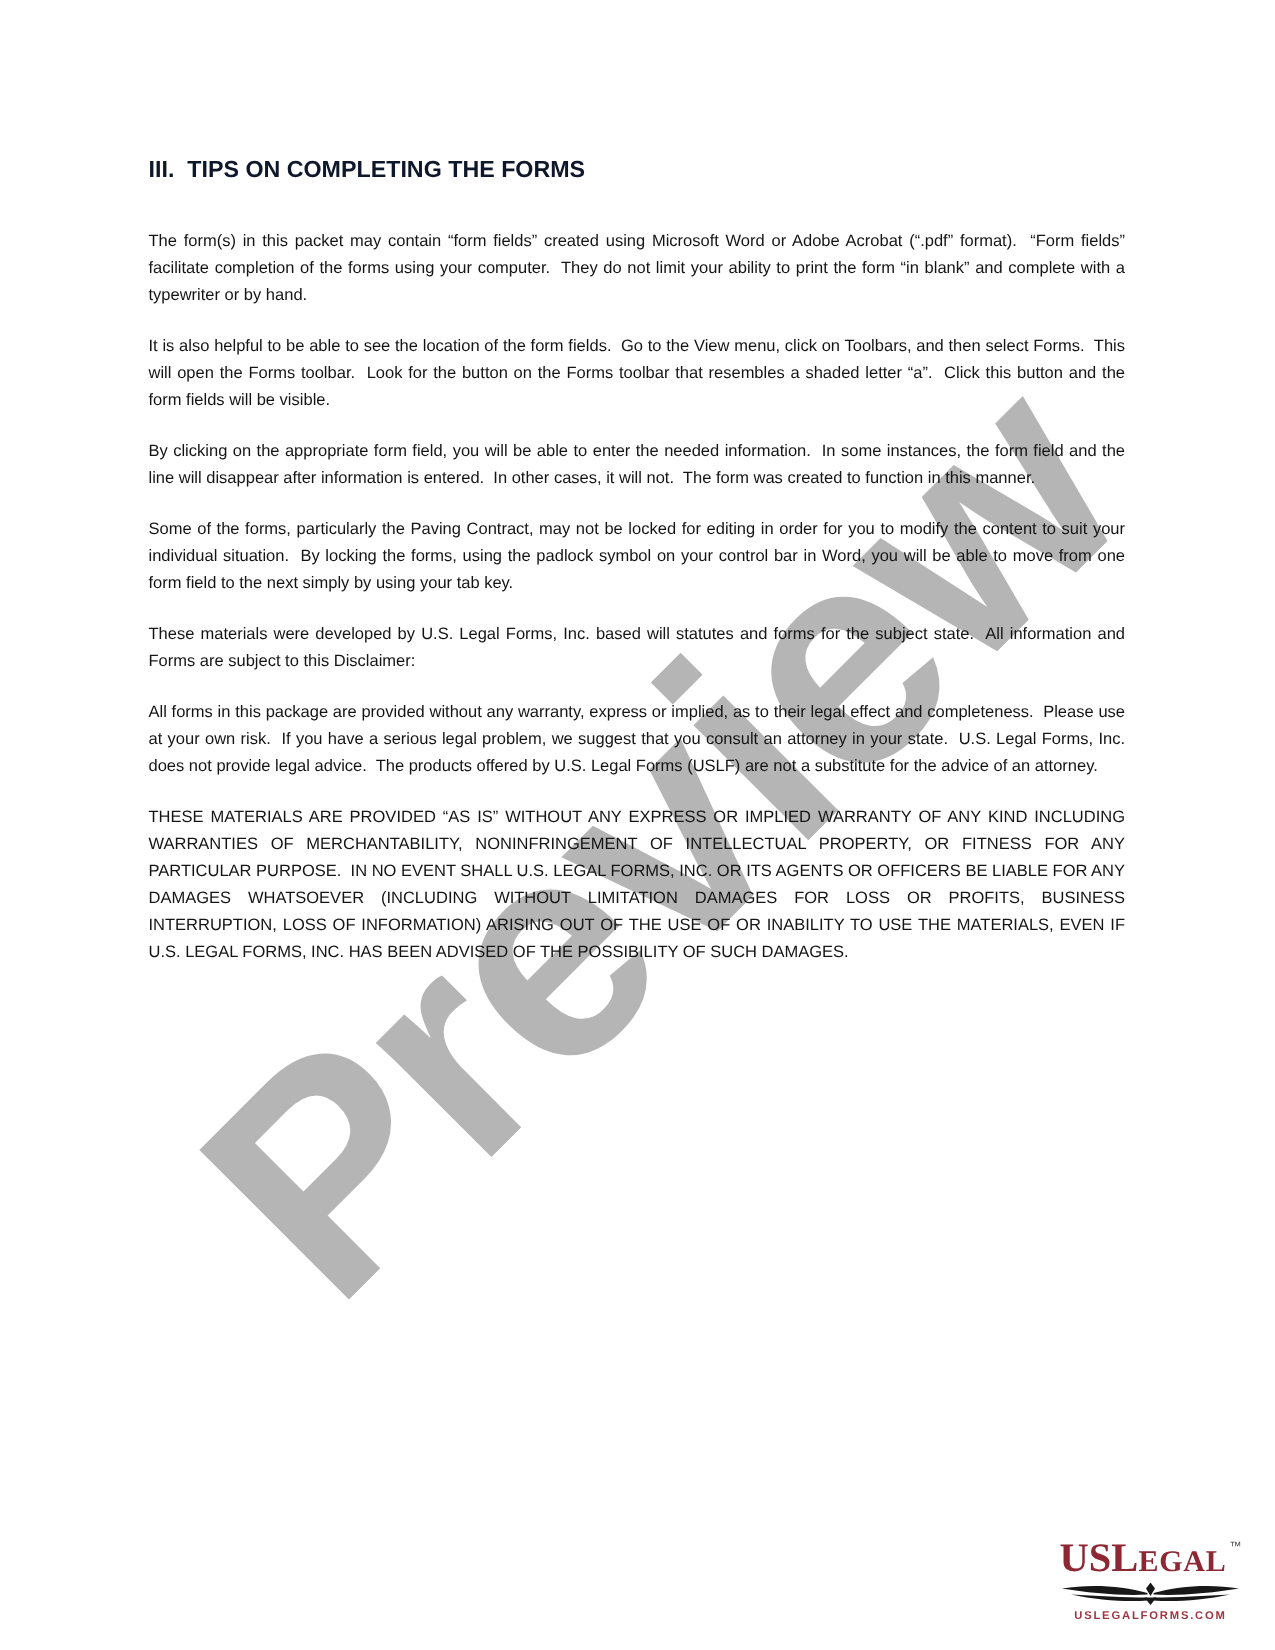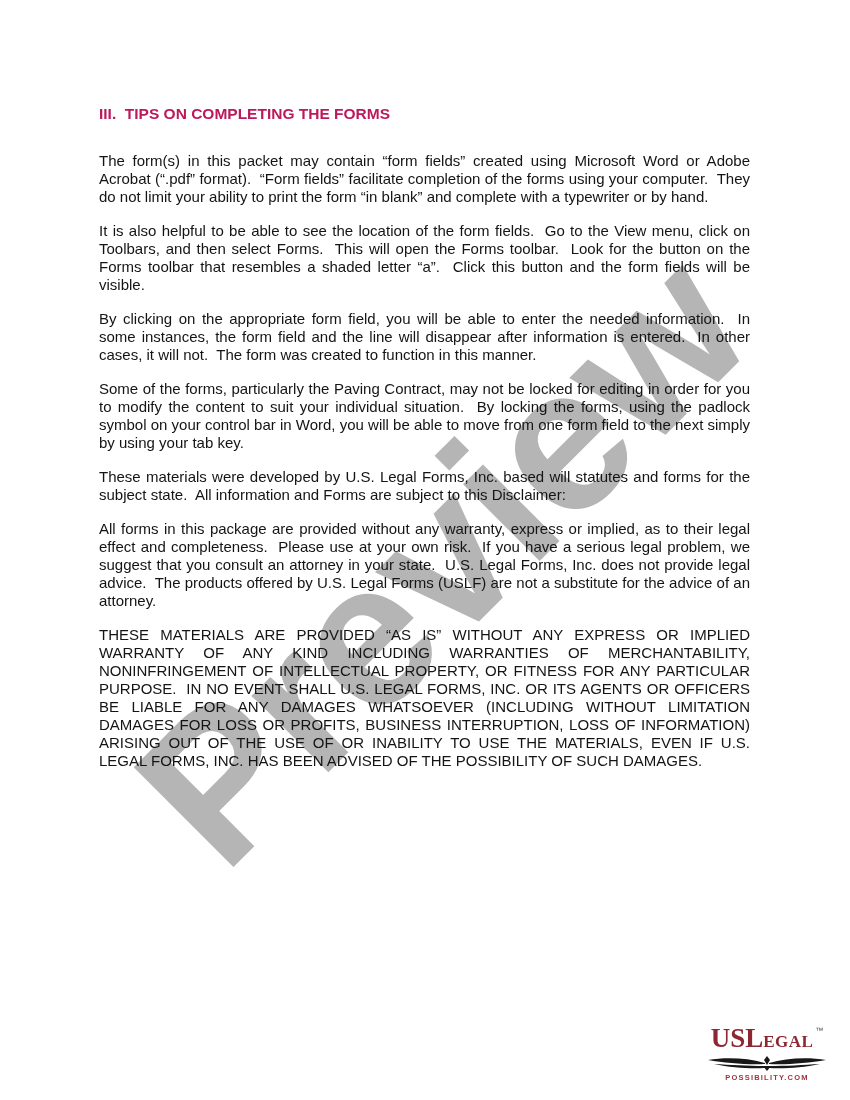--- a/index.html
+++ b/index.html
@@ -36,27 +36,27 @@
     width: 651px;
     z-index: 2;
     color: #141414;
   }
   .heading {
     font-size: 15.5px;
     font-weight: bold;
     line-height: 22px;
     margin: 0 0 27px 0;
     white-space: pre-wrap;
-    color: #be185d;
+    color: #0f172a;
   }
   .heading.mid {
     margin: 0 0 15px 0;
   }
   .para {
-    font-size: 15px;
+    font-size: 11px;
     line-height: 18px;
     text-align: justify;
     margin: 0 0 16px 0;
     white-space: pre-wrap;
     color: #141414;
   }
   .para.bold {
     font-weight: normal;
   }
   .logo {
@@ -69,21 +69,21 @@
   }
   .logo-brand {
     font-family: "Liberation Serif", serif;
     font-weight: bold;
     font-size: 27px;
     line-height: 28px;
     color: #8c2733;
     white-space: nowrap;
   }
   .logo-brand .brand-small {
-    font-size: 17px;
+    font-size: 20px;
     letter-spacing: 0.5px;
     margin-top: 44px;
   }
   .logo-tm {
     font-family: "Liberation Sans", sans-serif;
     font-weight: normal;
     font-size: 8px;
     color: #4a4a4a;
     vertical-align: 14px;
     margin-left: 2px;
@@ -135,16 +135,16 @@
     <svg class="logo-eagle" width="122" height="15" viewBox="0 0 122 15">
       <g fill="#181818">
         <path d="M59,7 C42,2 20,1 2,4 C20,7 42,9 59,8 Z"></path>
         <path d="M63,7 C80,2 102,1 120,4 C102,7 80,9 63,8 Z"></path>
         <path d="M59,10 C44,10 24,9 8,8 C26,12 46,13 59,12 Z"></path>
         <path d="M63,10 C78,10 98,9 114,8 C96,12 76,13 63,12 Z"></path>
         <path d="M61,0 L64,4 L61,9 L58,4 Z"></path>
         <path d="M57,10 L61,15 L65,10 Z"></path>
       </g>
     </svg>
-    <div class="logo-site">POSSIBILITY.COM</div>
+    <div class="logo-site">USLEGALFORMS.COM</div>
   </div>
 
 </div>
 
 </body></html>

